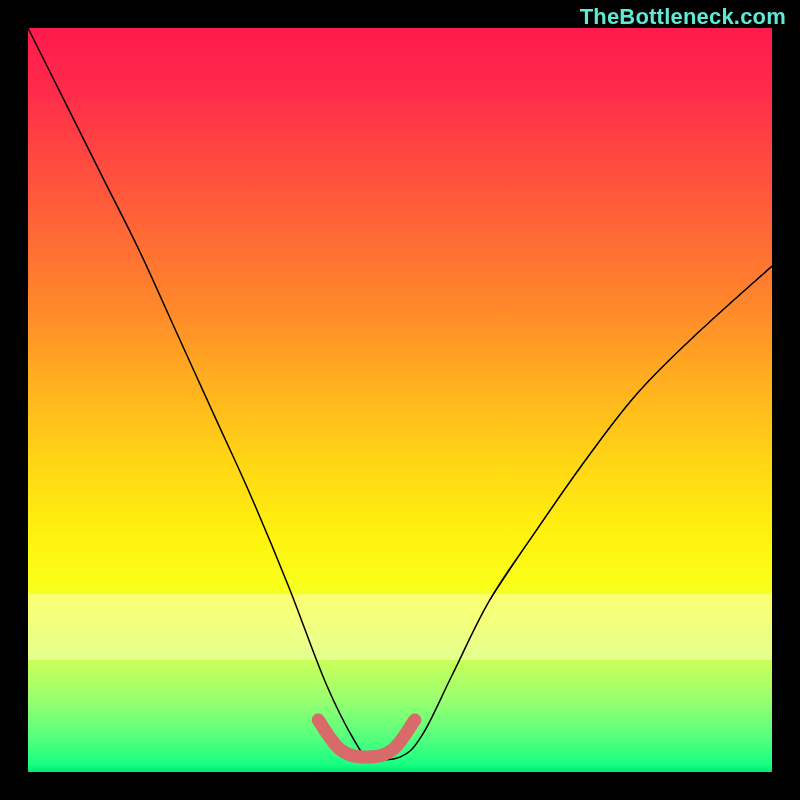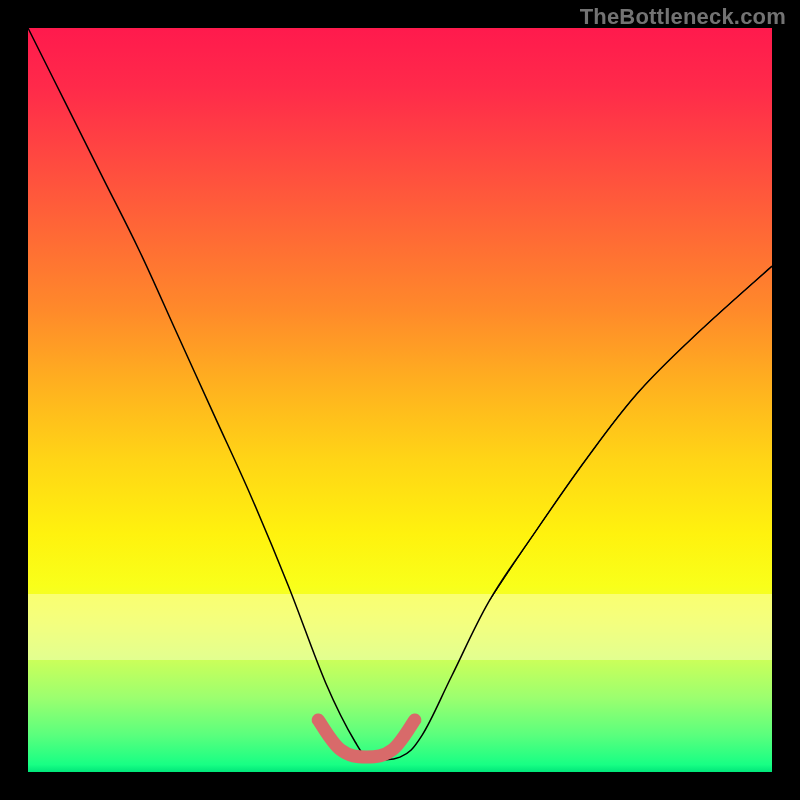--- a/index.html
+++ b/index.html
@@ -16,21 +16,21 @@
     width: 800px;
     height: 800px;
     background: #000;
   }
   .watermark {
     position: absolute;
     top: 4px;
     right: 14px;
     font-size: 22px;
     font-weight: 600;
-    color: #737373;
+    color: #5eead4;
     letter-spacing: 0.2px;
     z-index: 20;
   }
   
   .plot {
     position: absolute;
     left: 28px;
     top: 28px;
     width: 744px;
     height: 744px;

